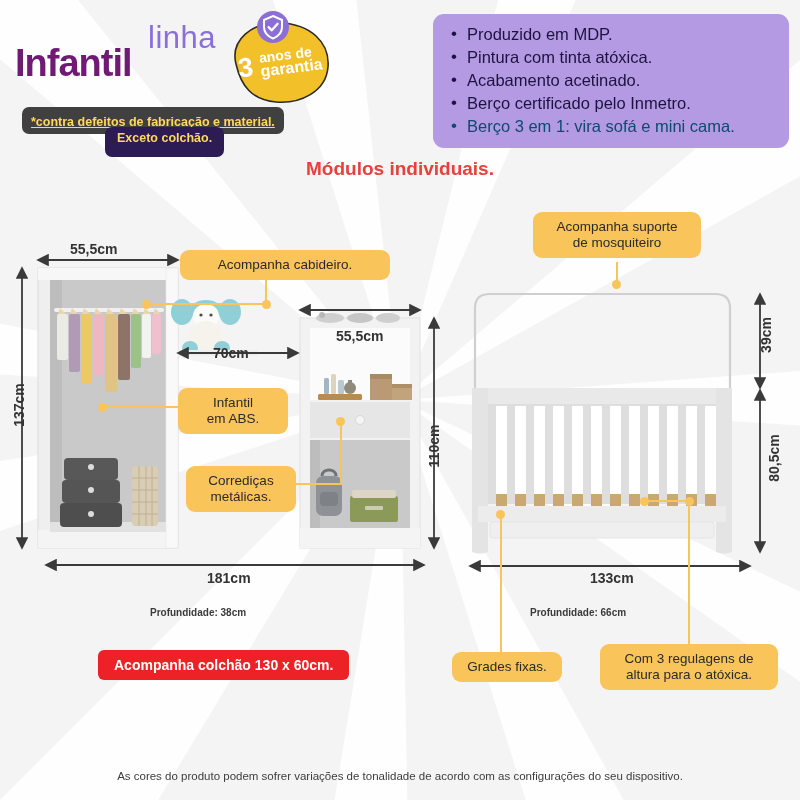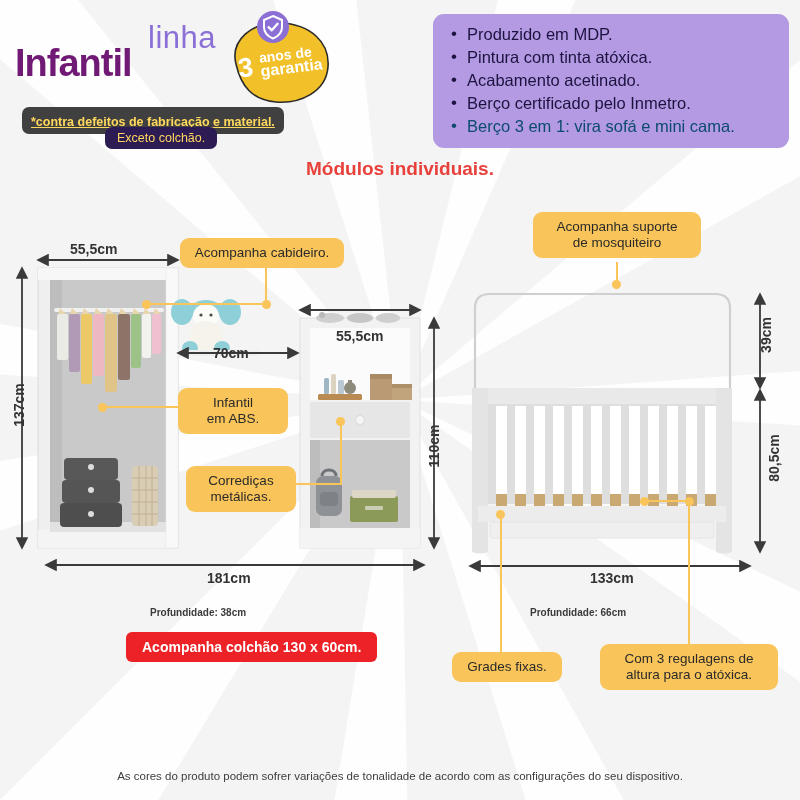--- a/index.html
+++ b/index.html
@@ -38,22 +38,22 @@
 
   .ribbon1 {
     position:absolute; left:22px; top:103px;
     background:#404040; color:#ffd95e; font-weight:bold;
     font-size:12.5px; padding:8px 9px 5px; border-radius:7px;
     white-space:nowrap;
     text-decoration:underline;
   }
   .ribbon2 {
     position:absolute; left:105px; top:123px;
-    background:#2d1b54; color:#ffd95e; font-weight:normal;
-    font-size:12.5px; padding:4px 12px 4px; border-radius:7px;
+    background:#2d1b54; color:#ffd95e; font-weight:bold;
+    font-size:12.5px; padding:4px 12px 12px; border-radius:7px;
     white-space:nowrap;
   }
 
   
   .bullets {
     position:absolute; left:433px; top:14px; width:356px;
     background:#b49ae2; border-radius:11px; padding:9px 0 10px 0;
   }
   .bullets li {
     list-style:none; color:#1c1340; font-size:16.5px;
@@ -320,23 +320,23 @@
     <line x1="46" y1="375" x2="424" y2="375" stroke="#3a3a3a" stroke-width="1.8" marker-start="url(#arS)" marker-end="url(#ar)"></line>
   </svg>
 
   <div class="dim" style="left:70px; top:241px;">55,5cm</div>
   <div class="dim dimv" style="left:-3px; top:397px;">137cm</div>
   <div class="dim" style="left:213px; top:345px;">70cm</div>
   <div class="dim" style="left:336px; top:328px;">55,5cm</div>
   <div class="dim dimv" style="left:413px; top:438px;">110cm</div>
   <div class="dim" style="left:207px; top:570px;">181cm</div>
   <div class="depth" style="left:150px; top:607px;">Profundidade: 38cm</div>
-  <div class="redbar" style="left:98px; top:632px;margin-left:28px;">Acompanha colchão 130 x 60cm.</div>
-
-  <div class="cal" style="left:180px; top:238px; width:164px;">Acompanha cabideiro.</div>
+  <div class="redbar" style="left:98px; top:650px;">Acompanha colchão 130 x 60cm.</div>
+
+  <div class="cal" style="left:180px; top:250px; width:210px;">Acompanha cabideiro.</div>
   <div class="lead" style="left:265px; top:268px; width:2px; height:36px;"></div>
   <div class="lead" style="left:146px; top:303px; width:122px; height:2px;"></div>
   <div class="dot" style="left:262px; top:300px;"></div>
   <div class="dot" style="left:142px; top:300px;"></div>
 
   <div class="cal" style="left:178px; top:388px; width:110px;">
     <div>Infantil</div>
     <div>em ABS.</div>
   </div>
   <div class="lead" style="left:102px; top:406px; width:78px; height:2px;"></div>

